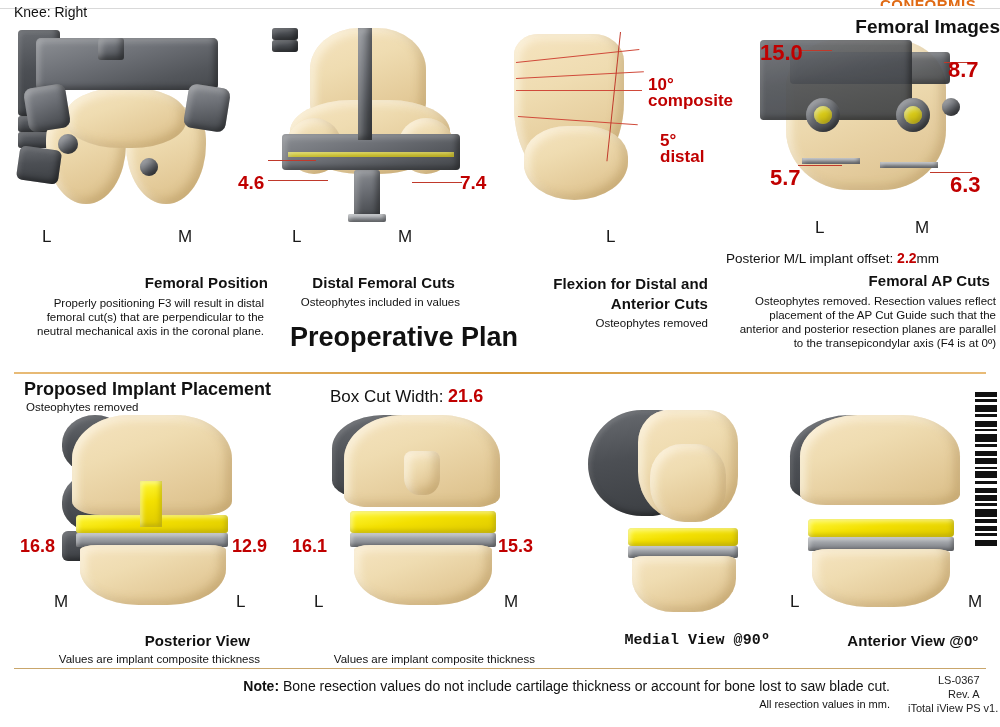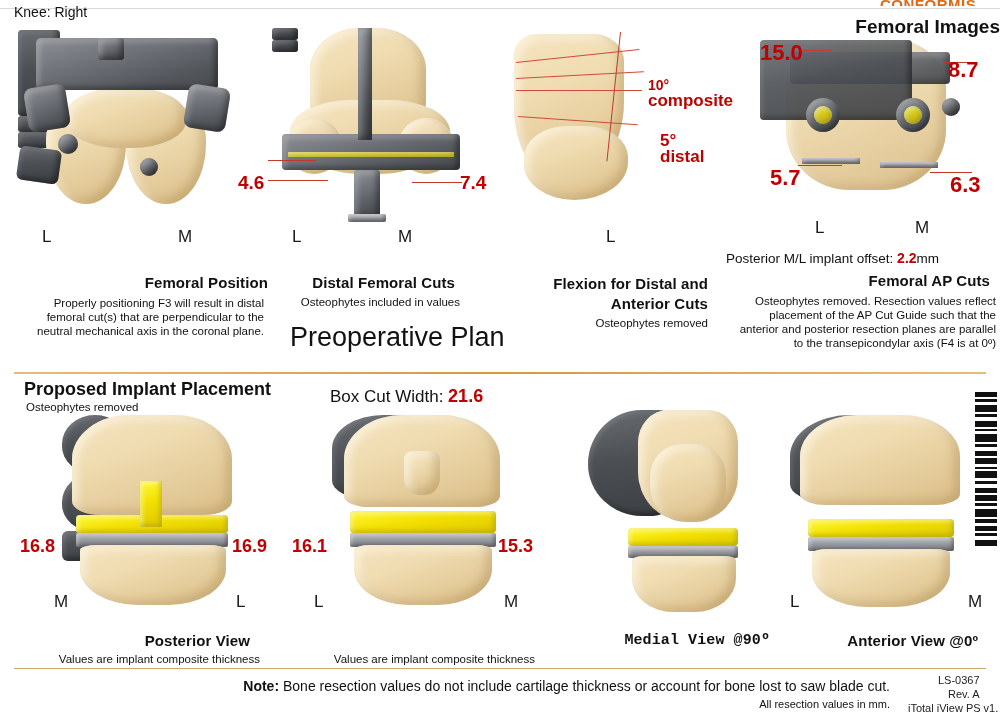--- a/index.html
+++ b/index.html
@@ -133,21 +133,21 @@
 
   <div class="fig" style="left:500px;top:30px;width:180px;height:185px;">
     <div class="bone" style="left:14px;top:4px;width:110px;height:150px;border-radius:22% 28% 55% 45%/14% 18% 55% 52%;"></div>
     <div class="bone" style="left:24px;top:96px;width:104px;height:74px;border-radius:45% 45% 55% 52%;"></div>
     <div class="abs angline" style="left:16px;top:32px;width:124px;transform:rotate(-6deg);"></div>
     <div class="abs angline" style="left:16px;top:48px;width:128px;transform:rotate(-3deg);"></div>
     <div class="abs angline" style="left:16px;top:60px;width:126px;transform:rotate(0deg);"></div>
     <div class="abs angline" style="left:18px;top:86px;width:120px;transform:rotate(4deg);"></div>
     <div class="abs angline" style="left:120px;top:2px;width:1px;height:130px;background:#c0392b;transform:rotate(6deg);transform-origin:top center;"></div>
   </div>
-  <div class="abs red" style="left:648px;top:75px;font-size:14px;line-height:20px;">10°</div>
+  <div class="abs red" style="left:648px;top:75px;font-size:17px;line-height:20px;">10°</div>
   <div class="abs red" style="left:648px;top:91px;font-size:17px;line-height:20px;">composite</div>
   <div class="abs red" style="left:660px;top:131px;font-size:17px;line-height:20px;">5°</div>
   <div class="abs red" style="left:660px;top:147px;font-size:17px;line-height:20px;">distal</div>
   <div class="abs lm" style="left:606px;top:227px;">L</div>
   <div class="abs center cap-title" style="left:508px;top:274px;width:200px;line-height:20px;">Flexion for Distal and Anterior Cuts</div>
   <div class="abs center tiny" style="left:508px;top:316px;width:200px;">Osteophytes removed</div>
 
   <div class="fig" style="left:760px;top:40px;width:220px;height:175px;">
     <div class="bone" style="left:26px;top:0px;width:160px;height:150px;border-radius:32% 32% 40% 40%;opacity:.95;"></div>
     <div class="metal" style="left:30px;top:12px;width:160px;height:32px;border-radius:4px;opacity:.92;"></div>
@@ -171,21 +171,21 @@
   <div class="abs lm" style="left:815px;top:218px;">L</div>
   <div class="abs lm" style="left:915px;top:218px;">M</div>
 
   <div class="abs" style="left:726px;top:250px;width:270px;font-size:13.5px;">
     <span>Posterior M/L implant offset:</span>
     <span class="red" style="font-size:14px;">2.2</span><span>mm</span>
   </div>
   <div class="abs center cap-title" style="left:740px;top:272px;width:250px;">Femoral AP Cuts</div>
   <div class="abs center tiny" style="left:730px;top:294px;width:266px;">Osteophytes removed. Resection values reflect placement of the AP Cut Guide such that the anterior and posterior resection planes are parallel to the transepicondylar axis (F4 is at 0º)</div>
 
-  <div class="abs" style="left:290px;top:322px;font-size:27px;font-weight:400;">Preoperative Plan</div>
+  <div class="abs" style="left:290px;top:322px;font-size:27px;font-weight:700;">Preoperative Plan</div>
 
   <div class="abs" id="mid-rule"></div>
 
   <div class="abs bold" style="left:24px;top:379px;font-size:18px;">Proposed Implant Placement</div>
   <div class="abs tiny" style="left:26px;top:400px;">Osteophytes removed</div>
   <div class="abs" style="left:330px;top:386px;font-size:17px;">
     <span>Box Cut Width:</span>
     <span class="red" style="font-size:18px;">21.6</span>
   </div>
 
@@ -237,21 +237,21 @@
     <div class="bone" style="left:10px;top:0px;width:160px;height:100px;border-radius:36% 36% 18% 18%/44% 44% 14% 14%;"></div>
     <div class="dkmetal" style="left:16px;top:46px;width:66px;height:58px;border-radius:50% 50% 46% 46%;"></div>
     <div class="dkmetal" style="left:98px;top:46px;width:66px;height:58px;border-radius:50% 50% 46% 46%;"></div>
     <div class="dkmetal" style="left:76px;top:56px;width:28px;height:30px;border-radius:6px;"></div>
     <div class="poly" style="left:14px;top:100px;width:152px;height:18px;border-radius:4px 4px 3px 3px;"></div>
     <div class="poly" style="left:78px;top:66px;width:22px;height:46px;"></div>
     <div class="tray" style="left:14px;top:118px;width:152px;height:14px;border-radius:2px;"></div>
     <div class="bone" style="left:18px;top:130px;width:146px;height:60px;border-radius:12% 12% 40% 40%/8% 8% 60% 60%;"></div>
   </div>
   <div class="abs red" style="left:20px;top:536px;font-size:18px;">16.8</div>
-  <div class="abs red" style="left:232px;top:536px;font-size:18px;">16.9</div>
+  <div class="abs red" style="left:232px;top:536px;font-size:18px;">12.9</div>
   <div class="abs lm" style="left:54px;top:592px;">M</div>
   <div class="abs lm" style="left:236px;top:592px;">L</div>
   <div class="abs center cap-title" style="left:50px;top:632px;width:200px;">Posterior View</div>
   <div class="abs center tiny" style="left:40px;top:652px;width:220px;">Values are implant composite thickness</div>
 
   <div class="fig" style="left:332px;top:415px;width:180px;height:190px;">
     <div class="bone" style="left:12px;top:0px;width:156px;height:92px;border-radius:38% 38% 16% 16%/48% 48% 12% 12%;"></div>
     <div class="dkmetal" style="left:14px;top:20px;width:152px;height:84px;border-radius:34% 34% 24% 24%/40% 40% 22% 22%;"></div>
     <div class="bone" style="left:72px;top:36px;width:36px;height:44px;border-radius:8px 8px 40% 40%;"></div>
     <div class="poly" style="left:18px;top:96px;width:146px;height:22px;border-radius:4px;"></div>

